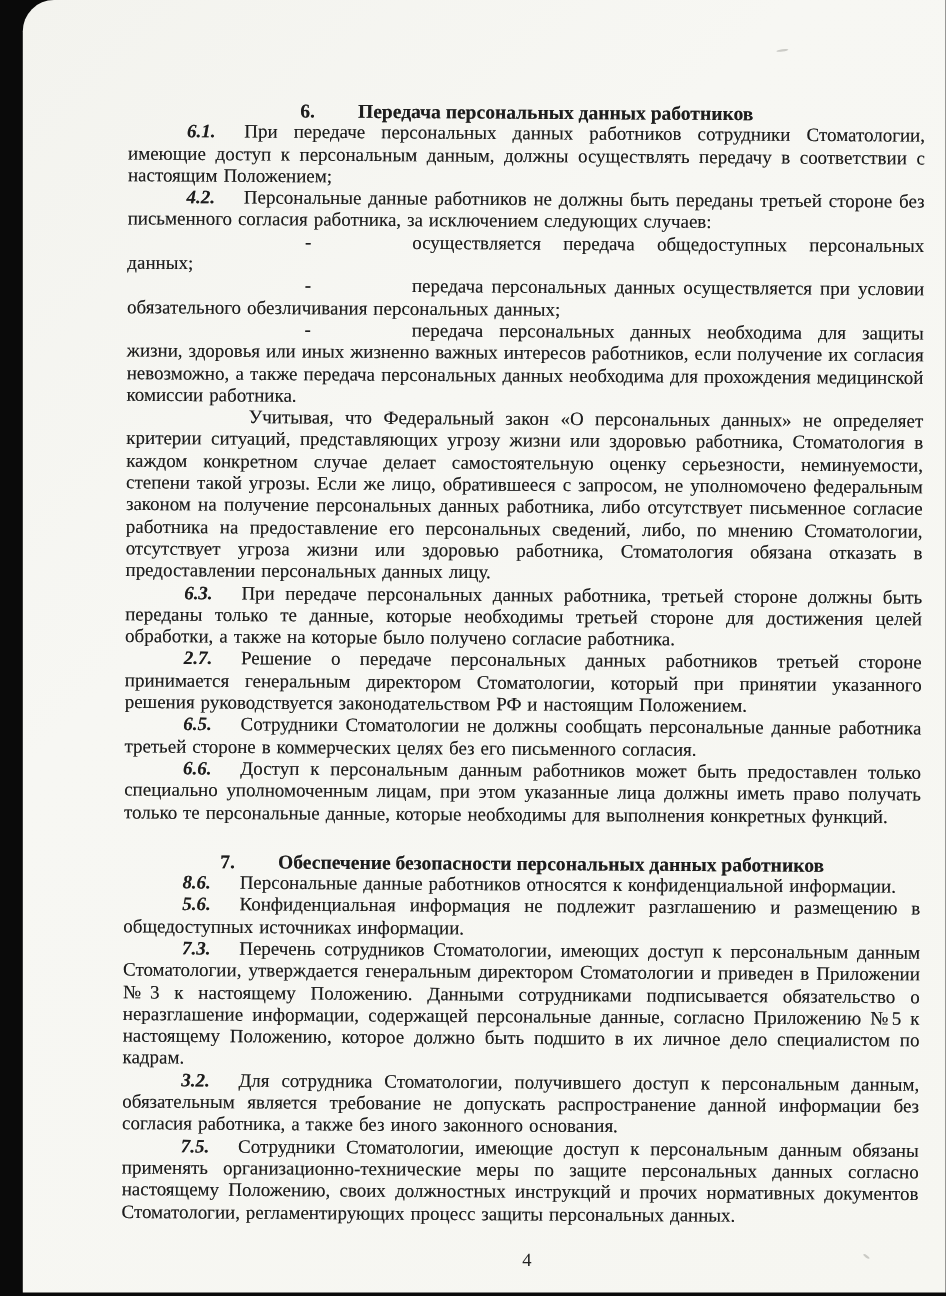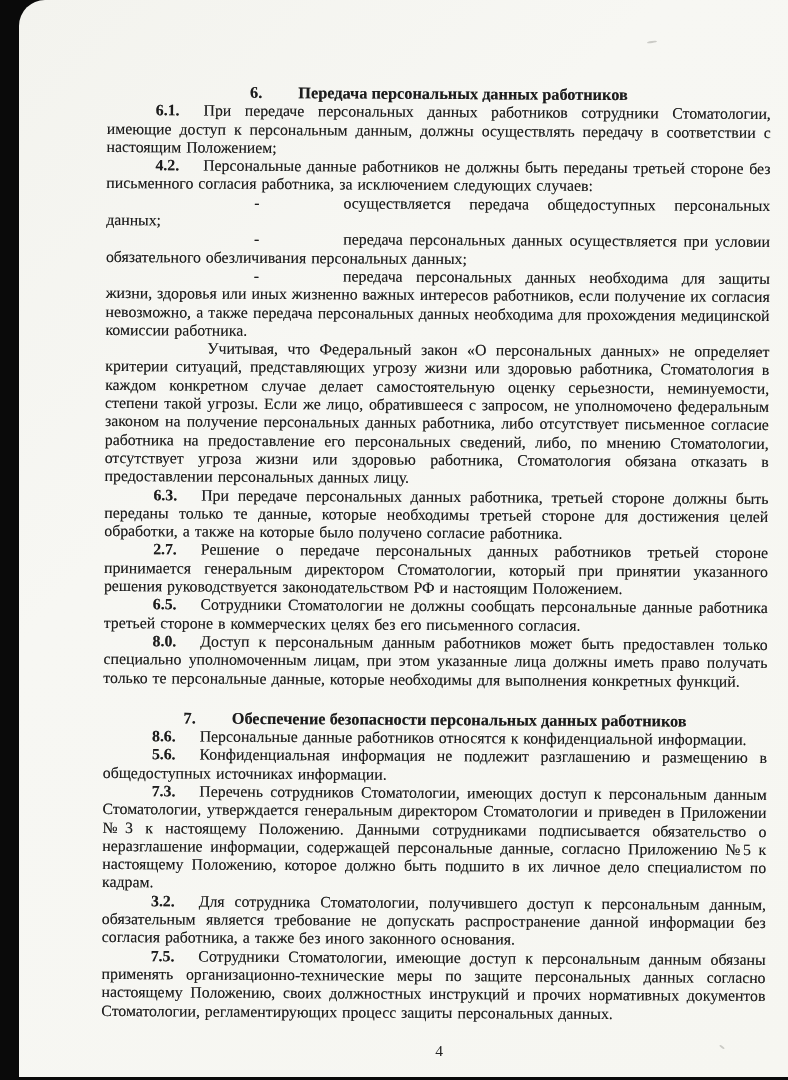--- a/index.html
+++ b/index.html
@@ -51,20 +51,21 @@
     padding-right: 36px;
   }
   .para {
     margin: 0;
     text-indent: 49px;
     word-spacing: 1px;
   }
   .para .num {
     font-weight: bold;
     padding-right: 24px;
+    font-style: italic;
   }
   .para.bullet {
     text-indent: 148px;
   }
   .para.bullet .dash {
     padding-right: 84px;
   }
   .para.plain {
     text-indent: 102px;
   }
@@ -97,21 +98,21 @@
         <h2 class="heading"><span class="hnum">6.</span><span class="htitle">Передача персональных данных работников</span></h2>
         <p class="para numbered"><span class="num">6.1.</span><span>При передаче персональных данных работников сотрудники Стоматологии, имеющие доступ к персональным данным, должны осуществлять передачу в соответствии с настоящим Положением;</span></p>
         <p class="para numbered"><span class="num">4.2.</span><span>Персональные данные работников не должны быть переданы третьей стороне без письменного согласия работника, за исключением следующих случаев:</span></p>
         <p class="para bullet"><span class="dash">-</span><span>осуществляется передача общедоступных персональных данных;</span></p>
         <p class="para bullet"><span class="dash">-</span><span>передача персональных данных осуществляется при условии обязательного обезличивания персональных данных;</span></p>
         <p class="para bullet"><span class="dash">-</span><span>передача персональных данных необходима для защиты жизни, здоровья или иных жизненно важных интересов работников, если получение их согласия невозможно, а также передача персональных данных необходима для прохождения медицинской комиссии работника.</span></p>
         <p class="para plain">Учитывая, что Федеральный закон «О персональных данных» не определяет критерии ситуаций, представляющих угрозу жизни или здоровью работника, Стоматология в каждом конкретном случае делает самостоятельную оценку серьезности, неминуемости, степени такой угрозы. Если же лицо, обратившееся с запросом, не уполномочено федеральным законом на получение персональных данных работника, либо отсутствует письменное согласие работника на предоставление его персональных сведений, либо, по мнению Стоматологии, отсутствует угроза жизни или здоровью работника, Стоматология обязана отказать в предоставлении персональных данных лицу.</p>
         <p class="para numbered"><span class="num">6.3.</span><span>При передаче персональных данных работника, третьей стороне должны быть переданы только те данные, которые необходимы третьей стороне для достижения целей обработки, а также на которые было получено согласие работника.</span></p>
         <p class="para numbered"><span class="num">2.7.</span><span>Решение о передаче персональных данных работников третьей стороне принимается генеральным директором Стоматологии, который при принятии указанного решения руководствуется законодательством РФ и настоящим Положением.</span></p>
         <p class="para numbered"><span class="num">6.5.</span><span>Сотрудники Стоматологии не должны сообщать персональные данные работника третьей стороне в коммерческих целях без его письменного согласия.</span></p>
-        <p class="para numbered"><span class="num">8.0.</span><span>Доступ к персональным данным работников может быть предоставлен только специально уполномоченным лицам, при этом указанные лица должны иметь право получать только те персональные данные, которые необходимы для выполнения конкретных функций.</span></p>
+        <p class="para numbered"><span class="num">6.6.</span><span>Доступ к персональным данным работников может быть предоставлен только специально уполномоченным лицам, при этом указанные лица должны иметь право получать только те персональные данные, которые необходимы для выполнения конкретных функций.</span></p>
       </div>
       <div class="section">
         <h2 class="heading"><span class="hnum">7.</span><span class="htitle">Обеспечение безопасности персональных данных работников</span></h2>
         <p class="para numbered"><span class="num">8.6.</span><span>Персональные данные работников относятся к конфиденциальной информации.</span></p>
         <p class="para numbered"><span class="num">5.6.</span><span>Конфиденциальная информация не подлежит разглашению и размещению в общедоступных источниках информации.</span></p>
         <p class="para numbered"><span class="num">7.3.</span><span>Перечень сотрудников Стоматологии, имеющих доступ к персональным данным Стоматологии, утверждается генеральным директором Стоматологии и приведен в Приложении №3 к настоящему Положению. Данными сотрудниками подписывается обязательство о неразглашение информации, содержащей персональные данные, согласно Приложению №5 к настоящему Положению, которое должно быть подшито в их личное дело специалистом по кадрам.</span></p>
         <p class="para numbered"><span class="num">3.2.</span><span>Для сотрудника Стоматологии, получившего доступ к персональным данным, обязательным является требование не допускать распространение данной информации без согласия работника, а также без иного законного основания.</span></p>
         <p class="para numbered"><span class="num">7.5.</span><span>Сотрудники Стоматологии, имеющие доступ к персональным данным обязаны применять организационно-технические меры по защите персональных данных согласно настоящему Положению, своих должностных инструкций и прочих нормативных документов Стоматологии, регламентирующих процесс защиты персональных данных.</span></p>
       </div>
     </div>

